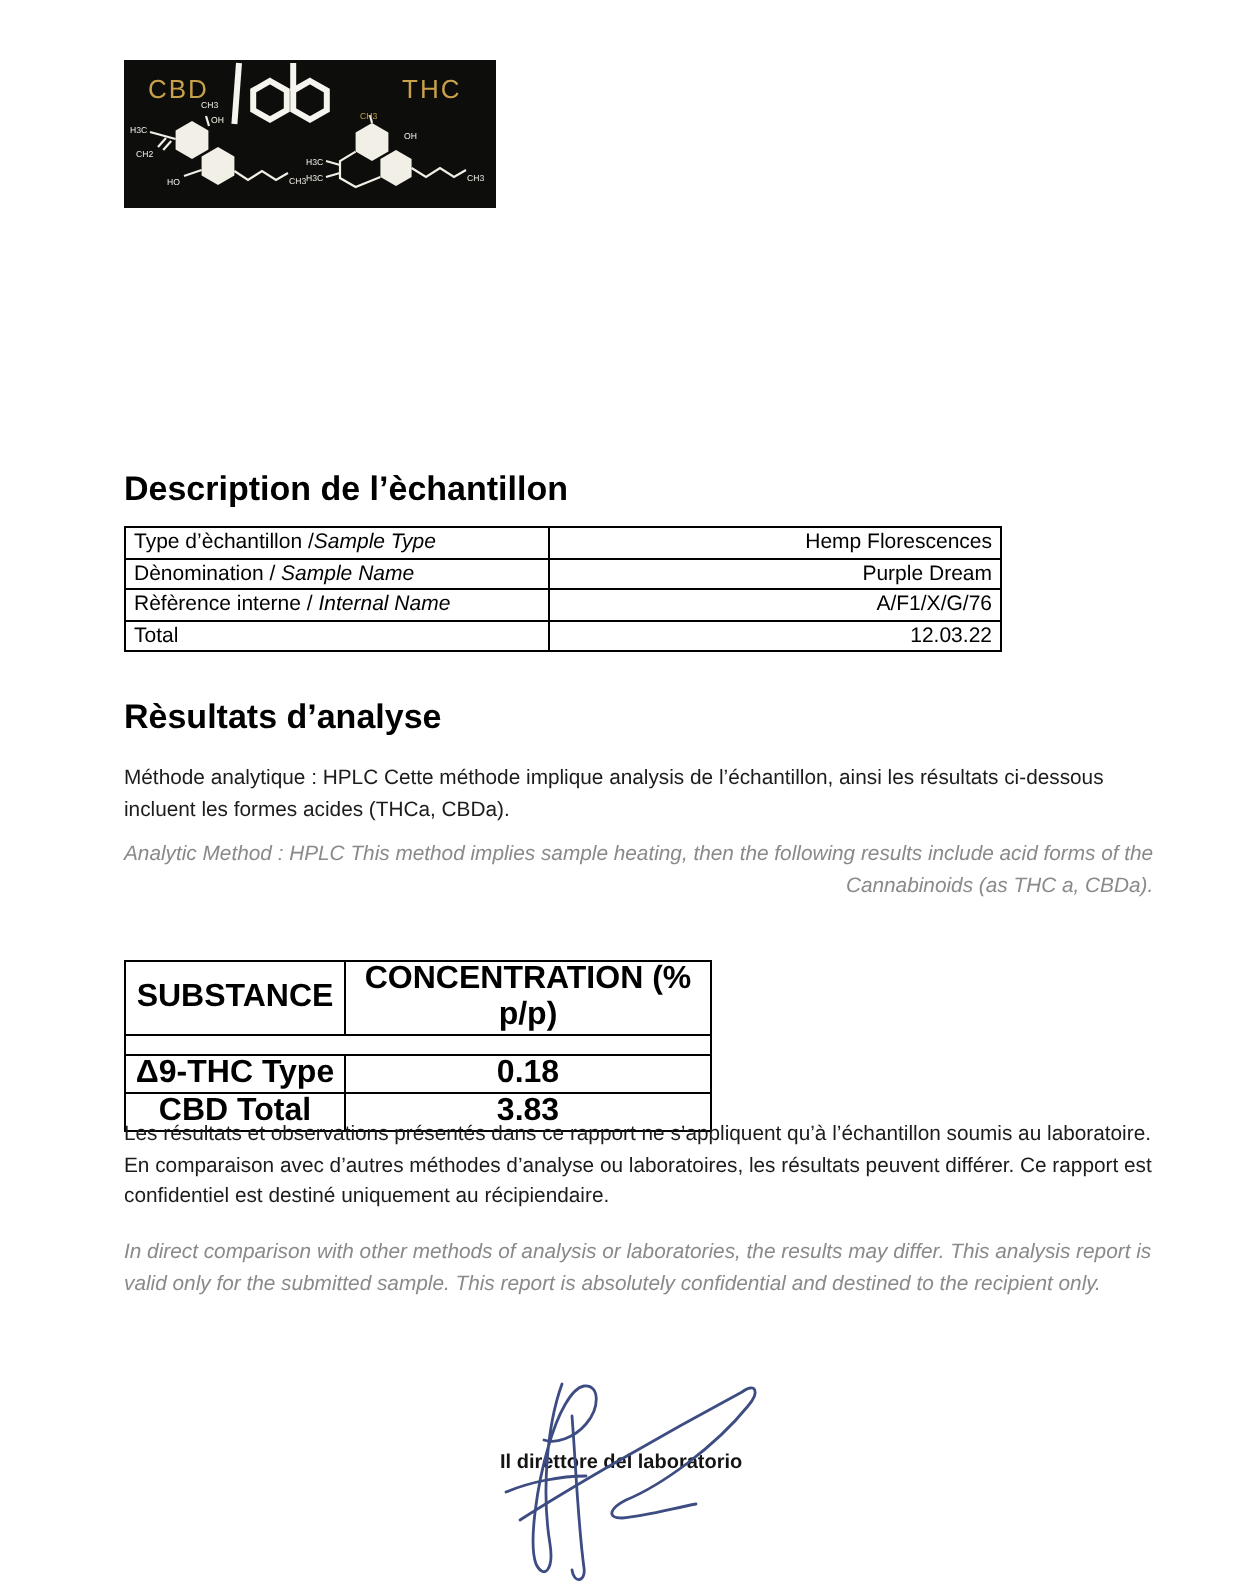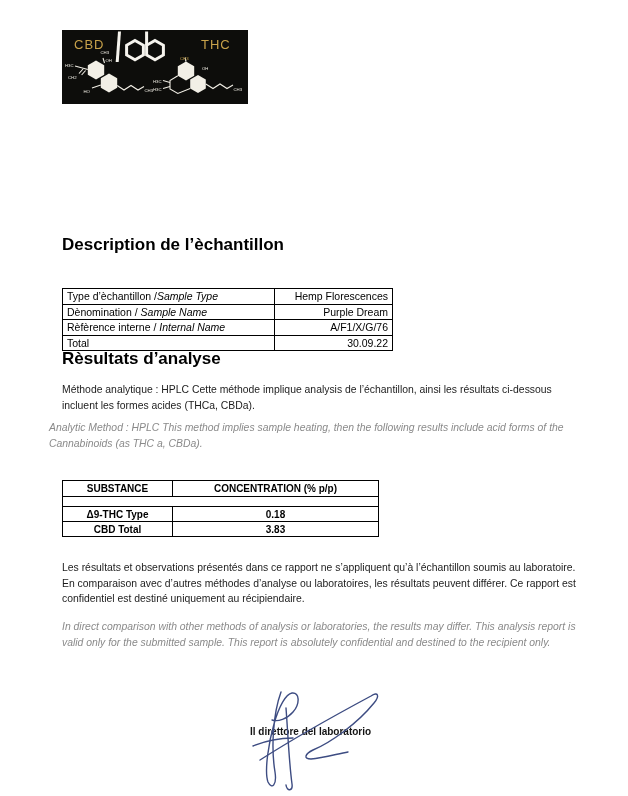--- a/index.html
+++ b/index.html
@@ -5,26 +5,26 @@
   html,body{margin:0;padding:0;}
   body{
     width:628px;height:796px;background:#ffffff;position:relative;overflow:hidden;
     font-family:"Liberation Sans",sans-serif;color:#000;
   }
   .abs{position:absolute;}
   .sec-title{font-weight:bold;font-size:17px;color:#000;letter-spacing:0;}
   .body-line{font-size:10.4px;line-height:15.5px;white-space:nowrap;color:#1c1c1c;}
   .it-line{font-style:italic;color:#8a8a8a;}
   table{border-collapse:collapse;}
-  .t1{width:331px;font-size:10.5px;table-layout:fixed;margin-top:25px;}
+  .t1{width:439px;font-size:10.5px;table-layout:fixed;}
   .t1 td{border:1px solid #000;padding:0 4px;height:14.6px;vertical-align:middle;}
   .t1 td.lbl{width:203px;}
   .t1 td.val{text-align:right;}
   .t1 .it{font-style:italic;}
-  .t2{width:317px;font-size:10px;font-weight:bold;table-layout:fixed;}
+  .t2{width:294px;font-size:16px;font-weight:bold;table-layout:fixed;}
   .t2 td{border:1px solid #000;text-align:center;vertical-align:middle;padding:0;}
   .t2 td.c1{width:109px;}
   .t2 .hdr td{height:15px;}
   .t2 .spacer td{height:9px;}
   .t2 .datarow td{height:14px;}
   .sig-label{font-weight:bold;font-size:10px;color:#141414;white-space:nowrap;}
   svg{display:block;}
 </style>
 </head>
 <body>
@@ -93,33 +93,33 @@
   <tr>
     <td class="lbl"><span>Dènomination / </span><span class="it">Sample Name</span></td>
     <td class="val">Purple Dream</td>
   </tr>
   <tr>
     <td class="lbl"><span>Rèfèrence interne / </span><span class="it">Internal Name</span></td>
     <td class="val">A/F1/X/G/76</td>
   </tr>
   <tr>
     <td class="lbl"><span>Total</span><span class="it"></span></td>
-    <td class="val">30.09.22</td>
+    <td class="val">12.03.22</td>
   </tr>
 </tbody>
   </table>
 
 <div class="abs sec-title" style="left:62px;top:349px;">Rèsultats d’analyse</div>
 
 <div class="abs" style="left:62px;top:382px;">
   <div class="body-line">Méthode analytique : HPLC Cette méthode implique analysis de l’échantillon, ainsi les résultats ci-dessous</div>
   <div class="body-line">incluent les formes acides (THCa, CBDa).</div>
 </div>
 
-<div class="abs" style="left:49px;top:420px;">
+<div class="abs" style="left:62px;top:420px;text-align:right;">
   <div class="body-line it-line">Analytic Method : HPLC  This method implies sample heating, then the following results include acid forms of the</div>
   <div class="body-line it-line">Cannabinoids (as THC a, CBDa).</div>
 </div>
 
 <table class="t2 abs" style="left:62px;top:480px;">
   <tbody>
       <tr class="hdr">
     <td class="c1">SUBSTANCE</td>
     <td>CONCENTRATION (% p/p)</td>
   </tr>

